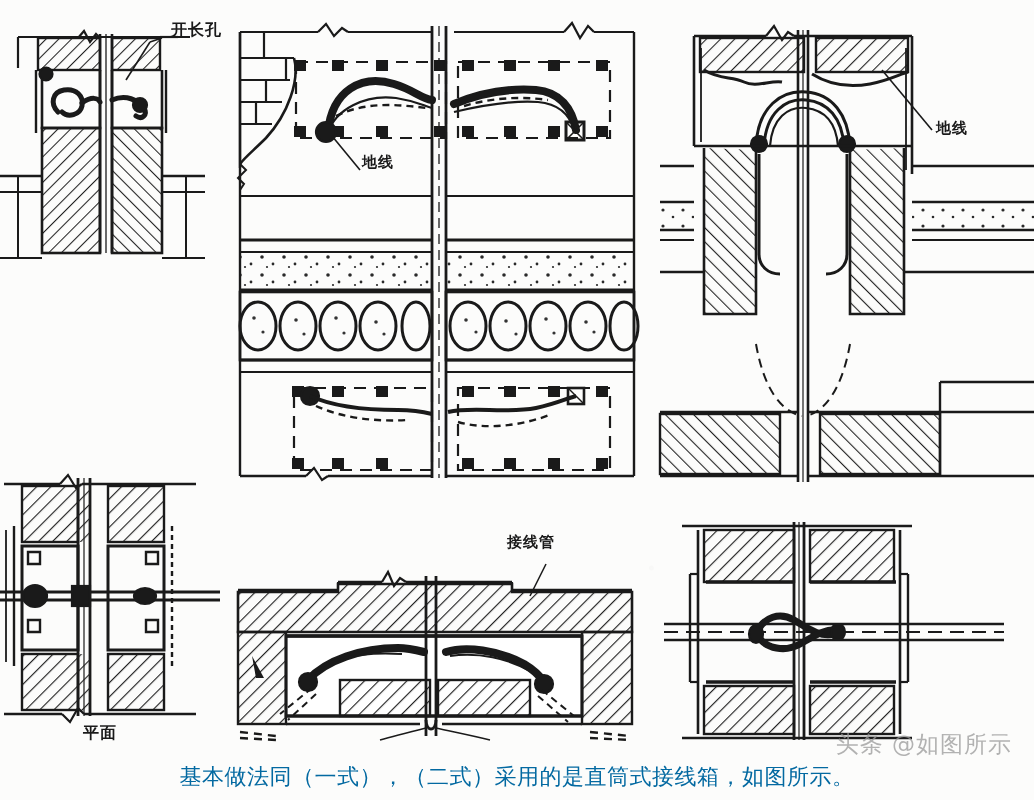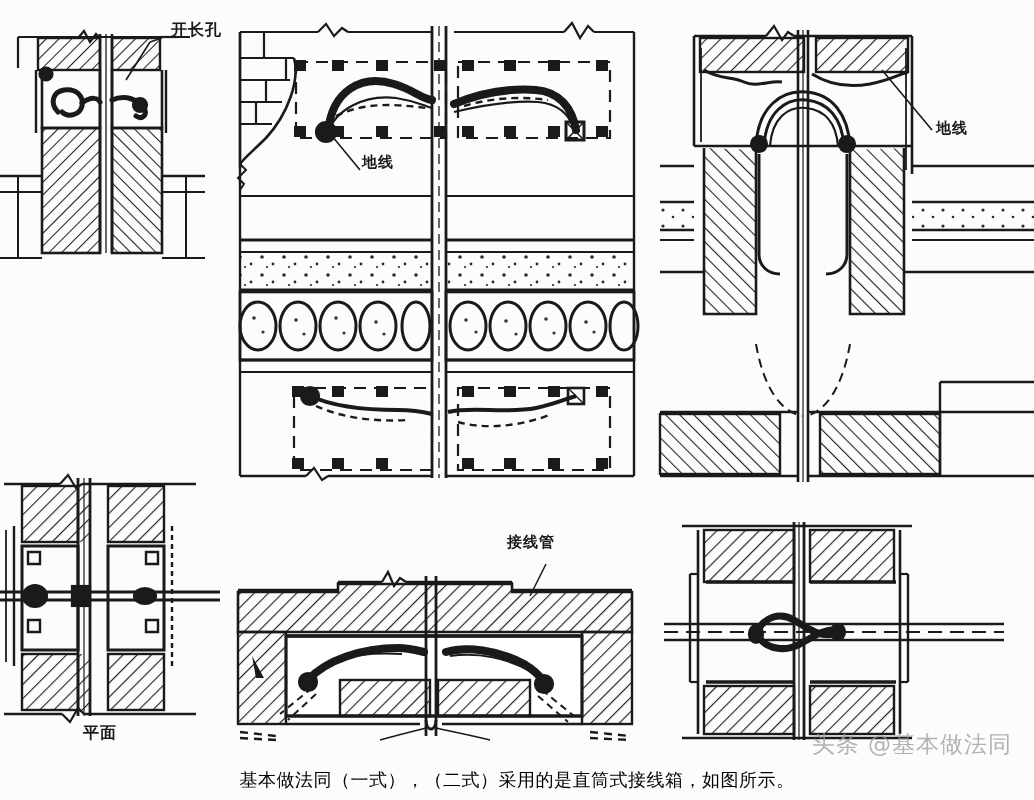--- a/index.html
+++ b/index.html
@@ -19,21 +19,21 @@
   .lbl{
     position:absolute;
     font-family:"DejaVu Sans","Liberation Sans",sans-serif;
     font-weight:700;color:#1a1a1a;letter-spacing:1px;
     white-space:nowrap;
   }
   #caption{
     position:absolute;left:0;right:0;bottom:8px;
     text-align:center;
     font-family:"DejaVu Sans","Liberation Sans",sans-serif;
-    font-size:18px;color:#000000;letter-spacing:0.5px;
+    font-size:22px;color:#0369a1;letter-spacing:0.5px;
   }
   #watermark{
     position:absolute;right:22px;bottom:40px;
     font-family:"DejaVu Sans","Liberation Sans",sans-serif;
     font-size:23px;color:#9a9a9a;opacity:.75;letter-spacing:1px;
     white-space:nowrap;
   }
   .grain{
     position:absolute;inset:0;pointer-events:none;
     background:
@@ -481,16 +481,16 @@
 
         <line x1="130" y1="10" x2="130" y2="228" stroke-width="2.8"></line>
         <line x1="140" y1="10" x2="140" y2="228" stroke-width="2.8"></line>
         <line x1="135" y1="10" x2="135" y2="228" stroke-width="1.2"></line>
       </g>
     </svg>
   </div>
 
   <div class="grain"></div>
 
-  <div id="watermark">头条 @基本做法同</div>
+  <div id="watermark">头条 @如图所示</div>
   <div id="caption">基本做法同（一式），（二式）采用的是直筒式接线箱，如图所示。</div>
 
 </div>
 
 </body></html>

